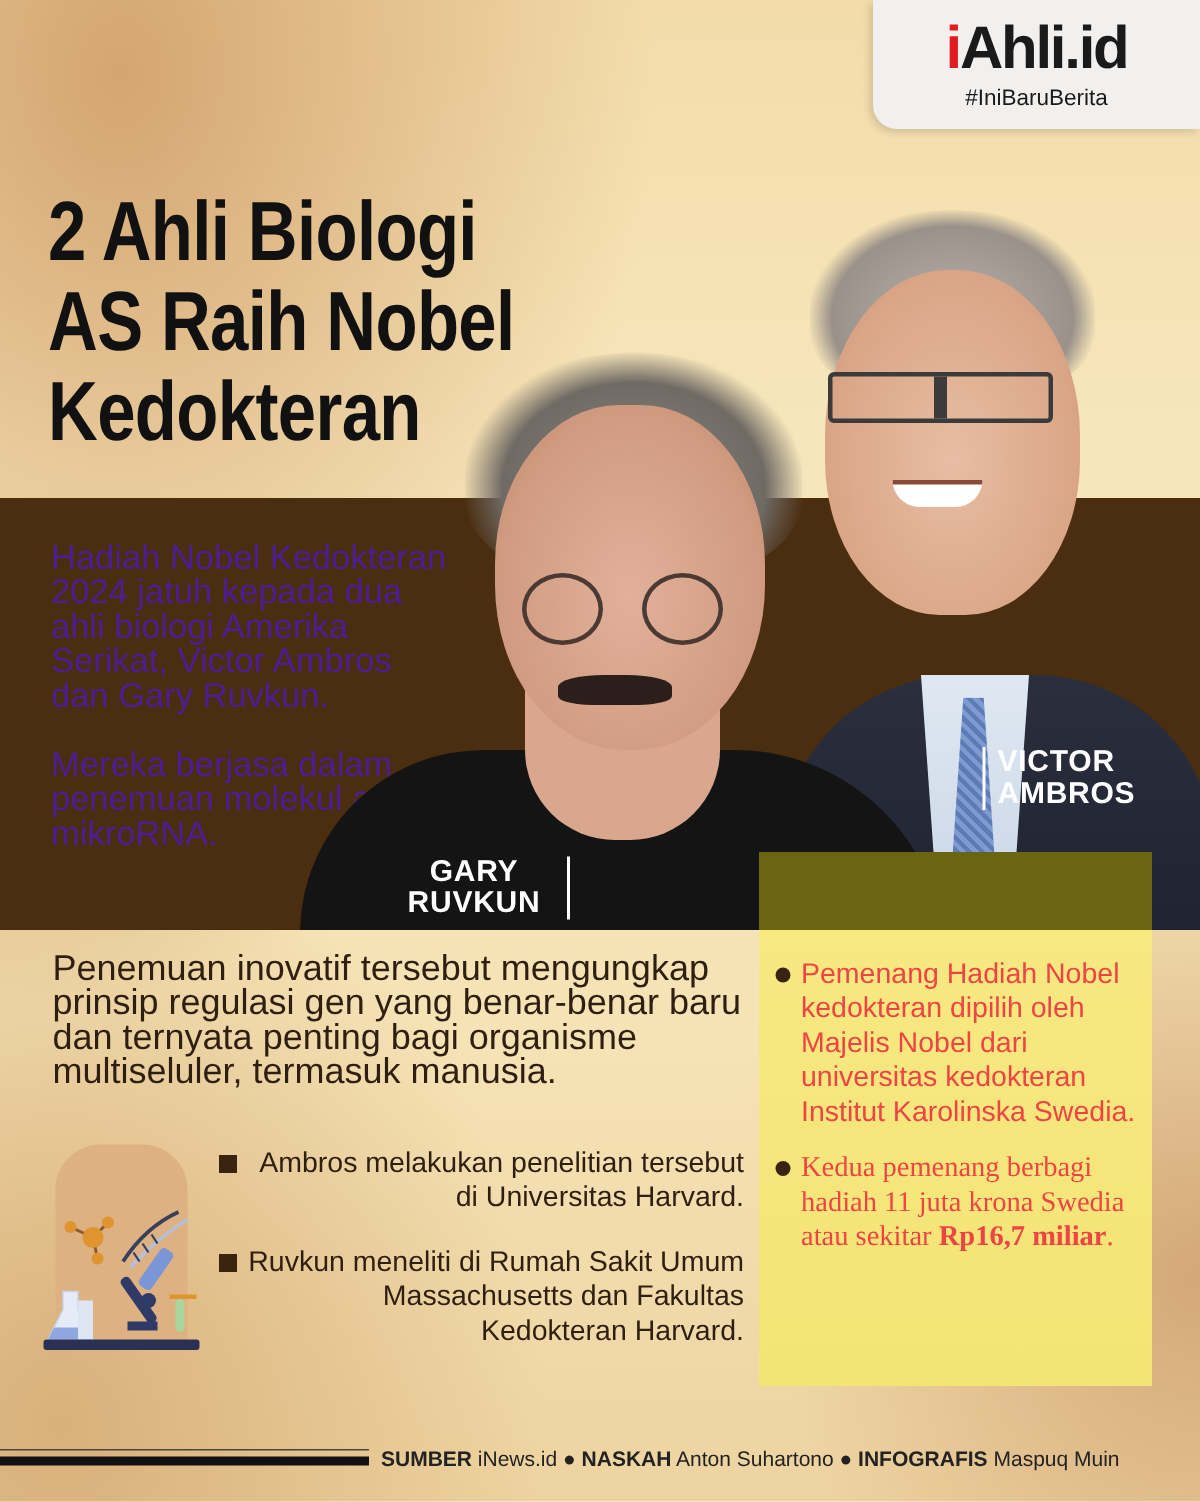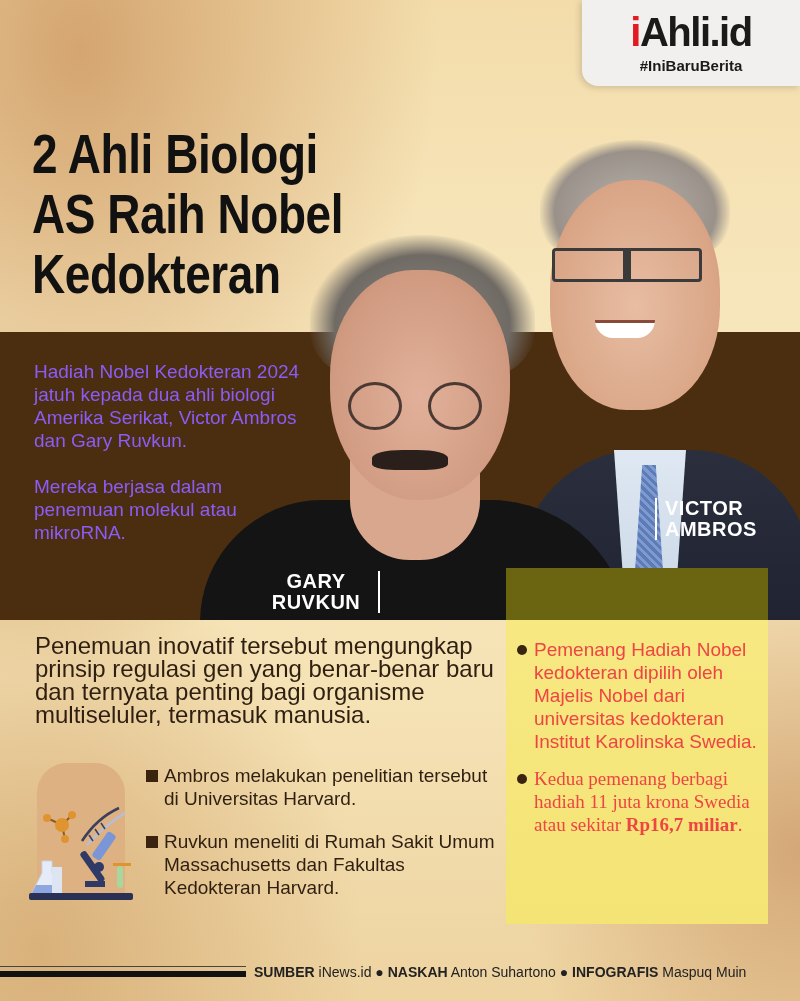--- a/index.html
+++ b/index.html
@@ -17,40 +17,40 @@
 
   
   .logo-card {
     position: absolute; right: 0; top: 0; width: 218px; height: 86px;
     background: #f2f0ee; border-bottom-left-radius: 16px;
     box-shadow: -2px 2px 6px rgba(0,0,0,0.15);
     display: flex; flex-direction: column; align-items: center; justify-content: center;
   }
   .logo-main { font-size: 40px; font-weight: bold; color: #1a1a1a; letter-spacing: -1.5px; line-height: 1; }
   .logo-main .i-red { color: #e21b23; }
-  .logo-tag { font-size: 15px; font-weight: bold; color: #1a1a1a; margin-top: 5px; }
+  .logo-tag { font-size: 15px; font-weight: normal; color: #1a1a1a; margin-top: 5px; }
 
   
   .title {
     position: absolute; left: 32px; top: 124px; width: 380px;
     font-family: "Liberation Sans", sans-serif; font-weight: bold;
     font-size: 56px; line-height: 60px; color: #111;
     transform: scaleX(0.82); transform-origin: left top;
     letter-spacing: -0.5px;
   }
   .title div { white-space: nowrap; }
 
   
   .brown-band {
     position: absolute; left: 0; top: 332px; width: 800px; height: 288px;
     background: #4b2d10;
   }
   .intro {
     position: absolute; left: 34px; top: 360px; width: 270px;
-    color: #8b5cf6; font-size: 19px; line-height: 23px;
+    color: #4c1d95; font-size: 23px; line-height: 23px;
   }
   .intro p + p { margin-top: 23px; }
 
   
   .photo-area { position: absolute; left: 200px; top: 120px; width: 600px; height: 500px; overflow: hidden; }
   .ambros-body {
     position: absolute; left: 320px; top: 330px; width: 290px; height: 200px;
     background: linear-gradient(180deg, #2b2f3d, #1d2130);
     border-radius: 120px 120px 0 0;
   }
@@ -137,21 +137,21 @@
   
   .discovery {
     position: absolute; left: 35px; top: 634px; width: 460px;
     font-size: 24px; line-height: 23px; color: #2f1f10;
   }
   .lab-illus { position: absolute; left: 27px; top: 763px; width: 110px; height: 140px; }
   .lab-bg {
     position: absolute; left: 10px; top: 0; width: 88px; height: 135px;
     background: #ddb182; border-radius: 30px 30px 0 0;
   }
-  .bullets { position: absolute; left: 146px; top: 764px; width: 350px; list-style: none; }
+  .bullets { position: absolute; left: 146px; top: 764px; width: 350px; list-style: none; text-align: right; }
   .bullets li { position: relative; padding-left: 18px; font-size: 19px; line-height: 23px; color: #2f1f10; }
   .bullets li + li { margin-top: 20px; }
   .bullets li .sq { position: absolute; left: 0; top: 6px; width: 12px; height: 12px; background: #3a2410; }
 
   
   .footer-bar { position: absolute; left: 0; top: 971px; width: 246px; height: 6px; background: #111; }
   .footer-bar-thin { position: absolute; left: 0; top: 966px; width: 246px; height: 1px; background: #444; }
   .credits {
     position: absolute; left: 254px; top: 964px; font-size: 14px; color: #222; white-space: nowrap;
   }

